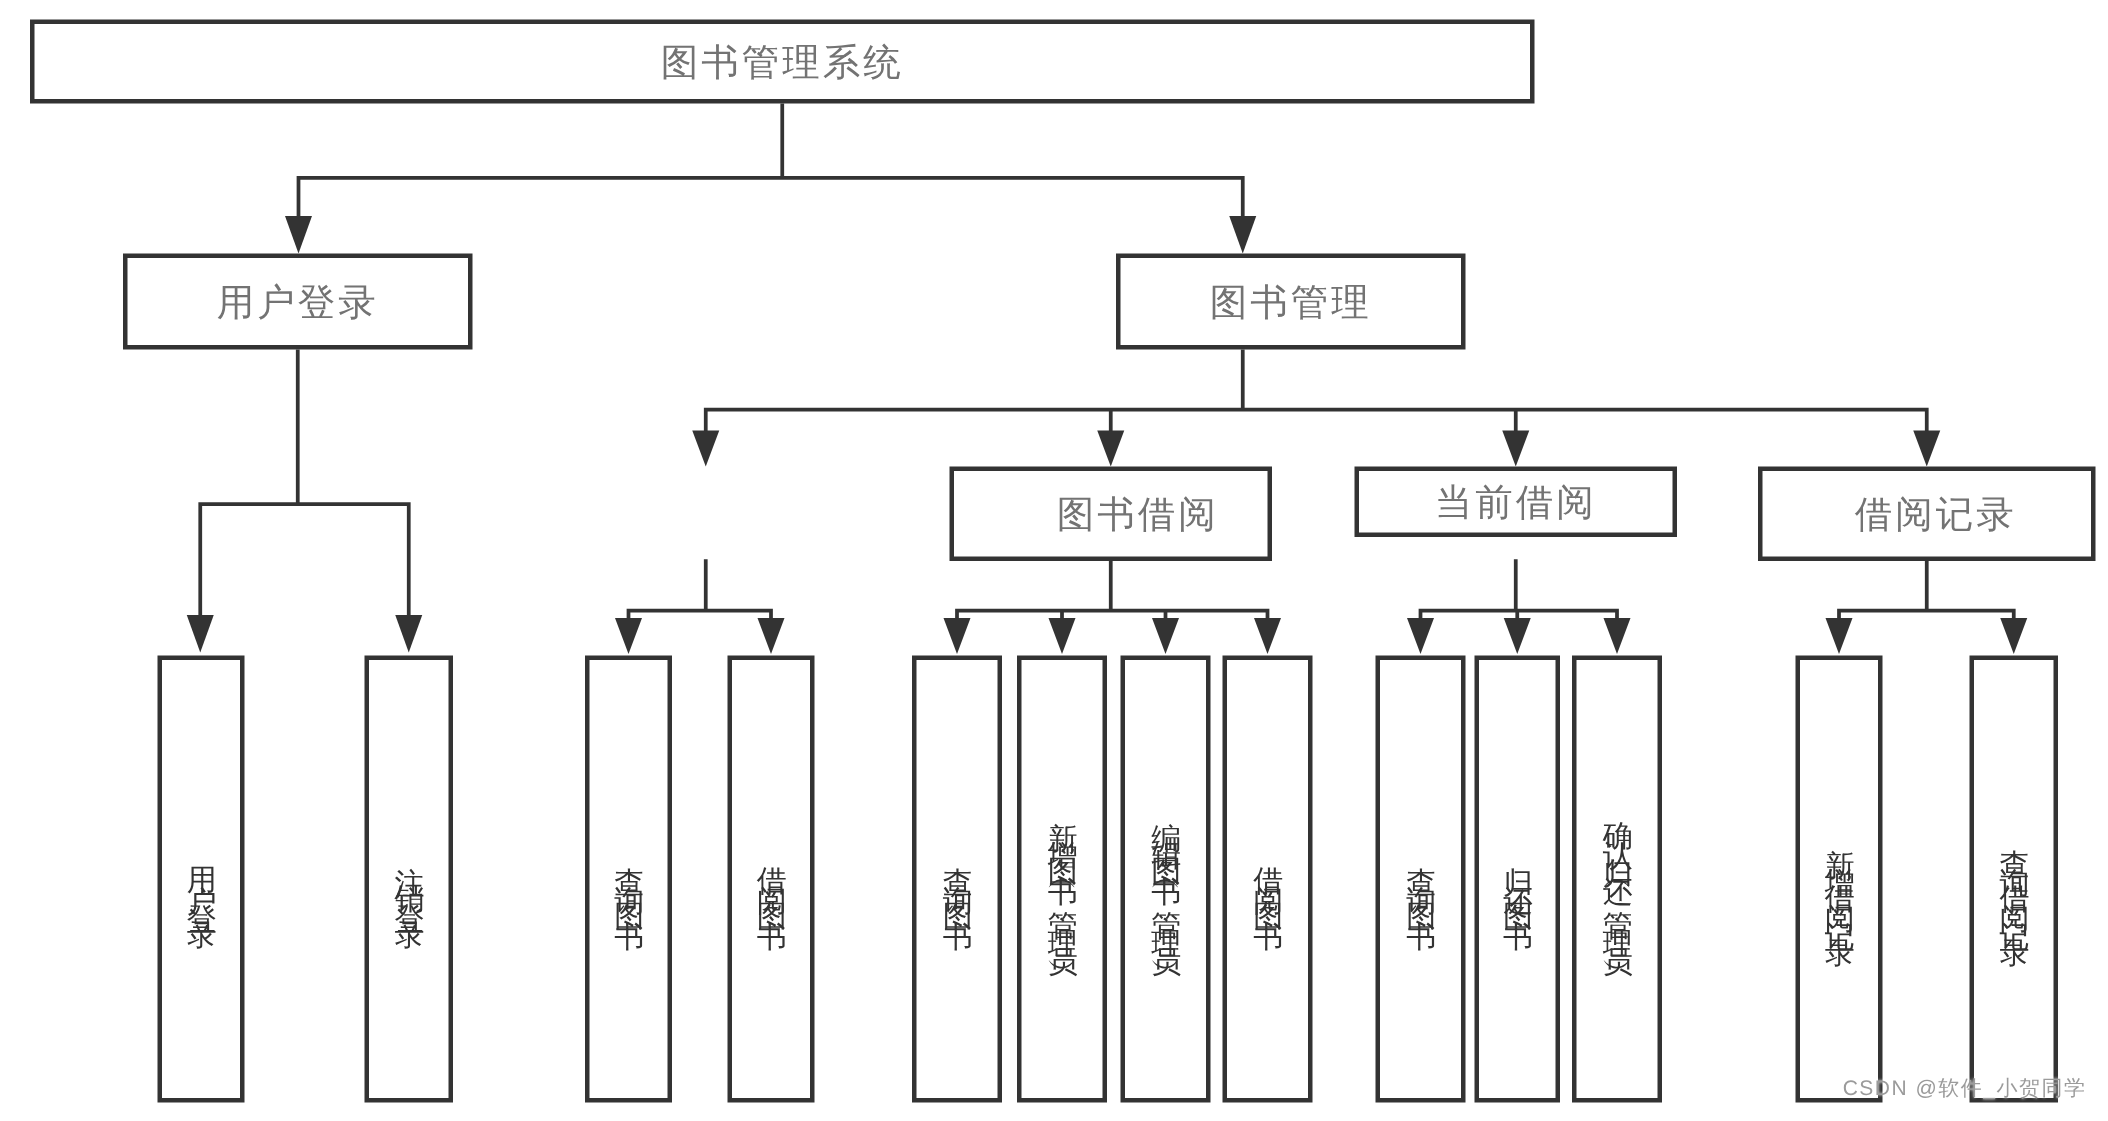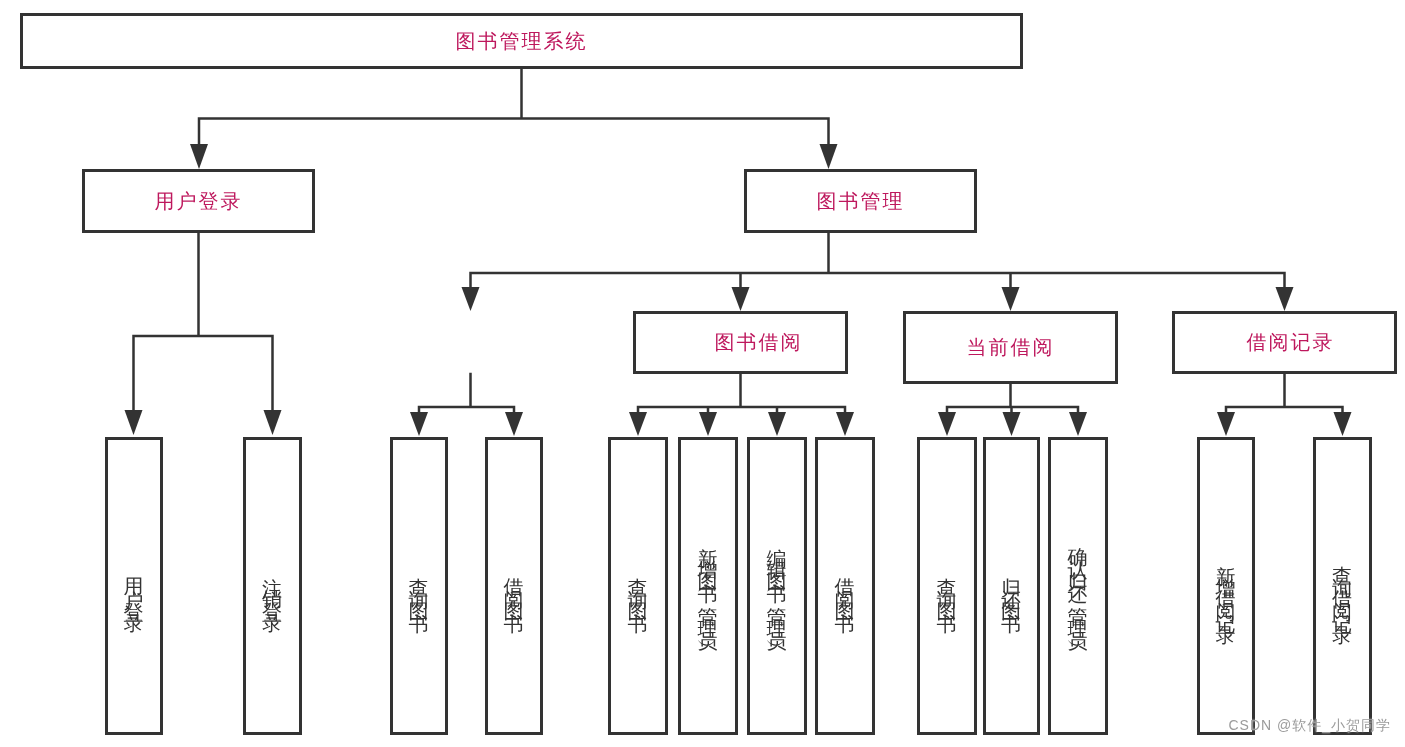--- a/index.html
+++ b/index.html
@@ -22,23 +22,23 @@
     position: absolute;
     box-sizing: border-box;
     border: 3px solid #333333;
     background: #ffffff;
     display: flex;
     align-items: center;
     justify-content: center;
     color: #333333;
   }
   .node .h-label {
-    font-size: 20px;
+    font-size: 25px;
     letter-spacing: 2px;
-    color: #be185d;
+    color: #737373;
     white-space: nowrap;
   }
   .node.leaf .v-label {
     writing-mode: vertical-rl;
     text-orientation: mixed;
     font-size: 20px;
     letter-spacing: 12px;
     line-height: 1;
     color: #333333;
   }
@@ -115,21 +115,21 @@
   <div class="node" style="left:82px; top:169px; width:233px; height:64px;">
     <span class="h-label">用户登录</span>
   </div>
   <div class="node" style="left:712px; top:169px; width:233px; height:64px;margin-left:32px;">
     <span class="h-label">图书管理</span>
   </div>
 
   <div class="node" style="left:633px; top:311px; width:215px; height:63px;padding-left:36px;">
     <span class="h-label">图书借阅</span>
   </div>
-  <div class="node" style="left:903px; top:311px; width:215px; height:73px;">
+  <div class="node" style="left:903px; top:311px; width:215px; height:47px;">
     <span class="h-label">当前借阅</span>
   </div>
   <div class="node" style="left:1172px; top:311px; width:225px; height:63px;padding-left:12px;">
     <span class="h-label">借阅记录</span>
   </div>
 
   <div class="node leaf" style="left:105px; top:437px; width:58px; height:298px;">
     <span class="v-label">用户登录</span>
   </div>
   <div class="node leaf" style="left:243px; top:437px; width:59px; height:298px;">

